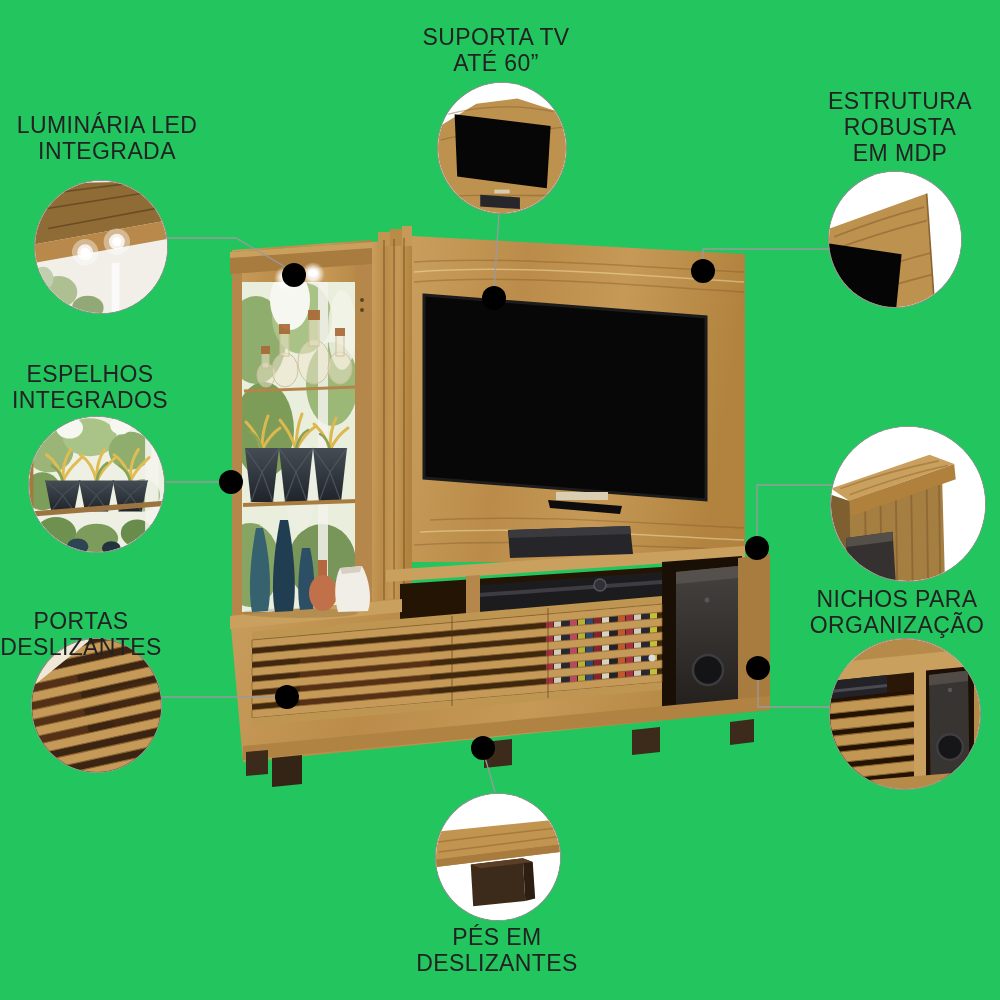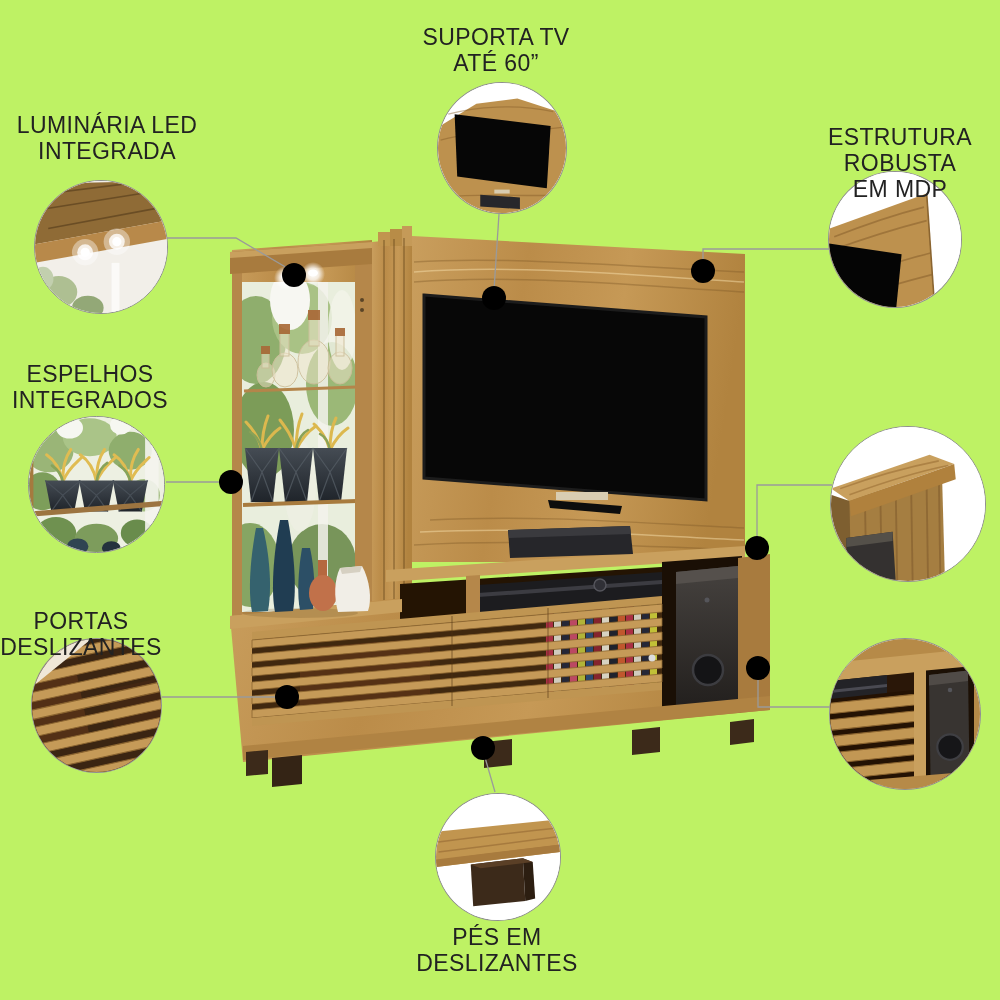--- a/index.html
+++ b/index.html
@@ -1,16 +1,16 @@
 <!DOCTYPE html>
 <html><head>
 <meta charset="utf-8">
 <style>
   html,body{margin:0;padding:0;background:#ffffff;}
-  .stage{position:relative;width:1000px;height:1000px;background:#bef264;overflow:hidden;
+  .stage{position:relative;width:1000px;height:1000px;background:#22c55e;overflow:hidden;
          font-family:"Liberation Sans","DejaVu Sans",sans-serif;}
   #product-svg{position:absolute;left:0;top:0;z-index:1;}
   .callout-circle{position:absolute;border-radius:50%;border:1.5px solid #8f8f8f;
                   overflow:hidden;background:#fff;z-index:2;box-sizing:border-box;}
   .callout-circle svg{display:block;width:100%;height:100%;}
   .callout-label{position:absolute;z-index:3;transform:translateX(-50%);
                  text-align:center;white-space:pre-line;color:#222;
                  font-size:23px;line-height:26px;letter-spacing:.4px;font-weight:400;}
 </style>
 </head>
@@ -464,25 +464,27 @@
       </g>
       <polygon points="0,52 100,40 100,46 0,58" fill="#a87b3e"></polygon>
       <polygon points="28,56 70,51 72,85 30,89" fill="#3c2a1a"></polygon>
       <polygon points="70,51 78,54 80,83 72,85" fill="#2c1e11"></polygon>
       <polygon points="28,56 70,51 78,54 36,59" fill="#5a3f26"></polygon>
     </svg>
   </div>
 
   <div class="callout-label" style="left:496px;top:24px;">SUPORTA TV
 ATÉ 60”</div>
-  <div class="callout-label" style="left:900px;top:88px;margin-top:36px;">ESTRUTURA
+  <div class="callout-label" style="left:900px;top:88px;">ESTRUTURA
 ROBUSTA
 EM MDP</div>
   <div class="callout-label" style="left:97px;top:112px;margin-left:10px;">LUMINÁRIA LED
 INTEGRADA</div>
   <div class="callout-label" style="left:90px;top:361px;">ESPELHOS
 INTEGRADOS</div>
   <div class="callout-label" style="left:81px;top:576px;margin-top:32px;">PORTAS
 DESLIZANTES</div>
+  <div class="callout-label" style="left:897px;top:586px;">NICHOS PARA
+ORGANIZAÇÃO</div>
   <div class="callout-label" style="left:497px;top:924px;">PÉS EM
 DESLIZANTES</div>
 
 </div>
 
 </body></html>

